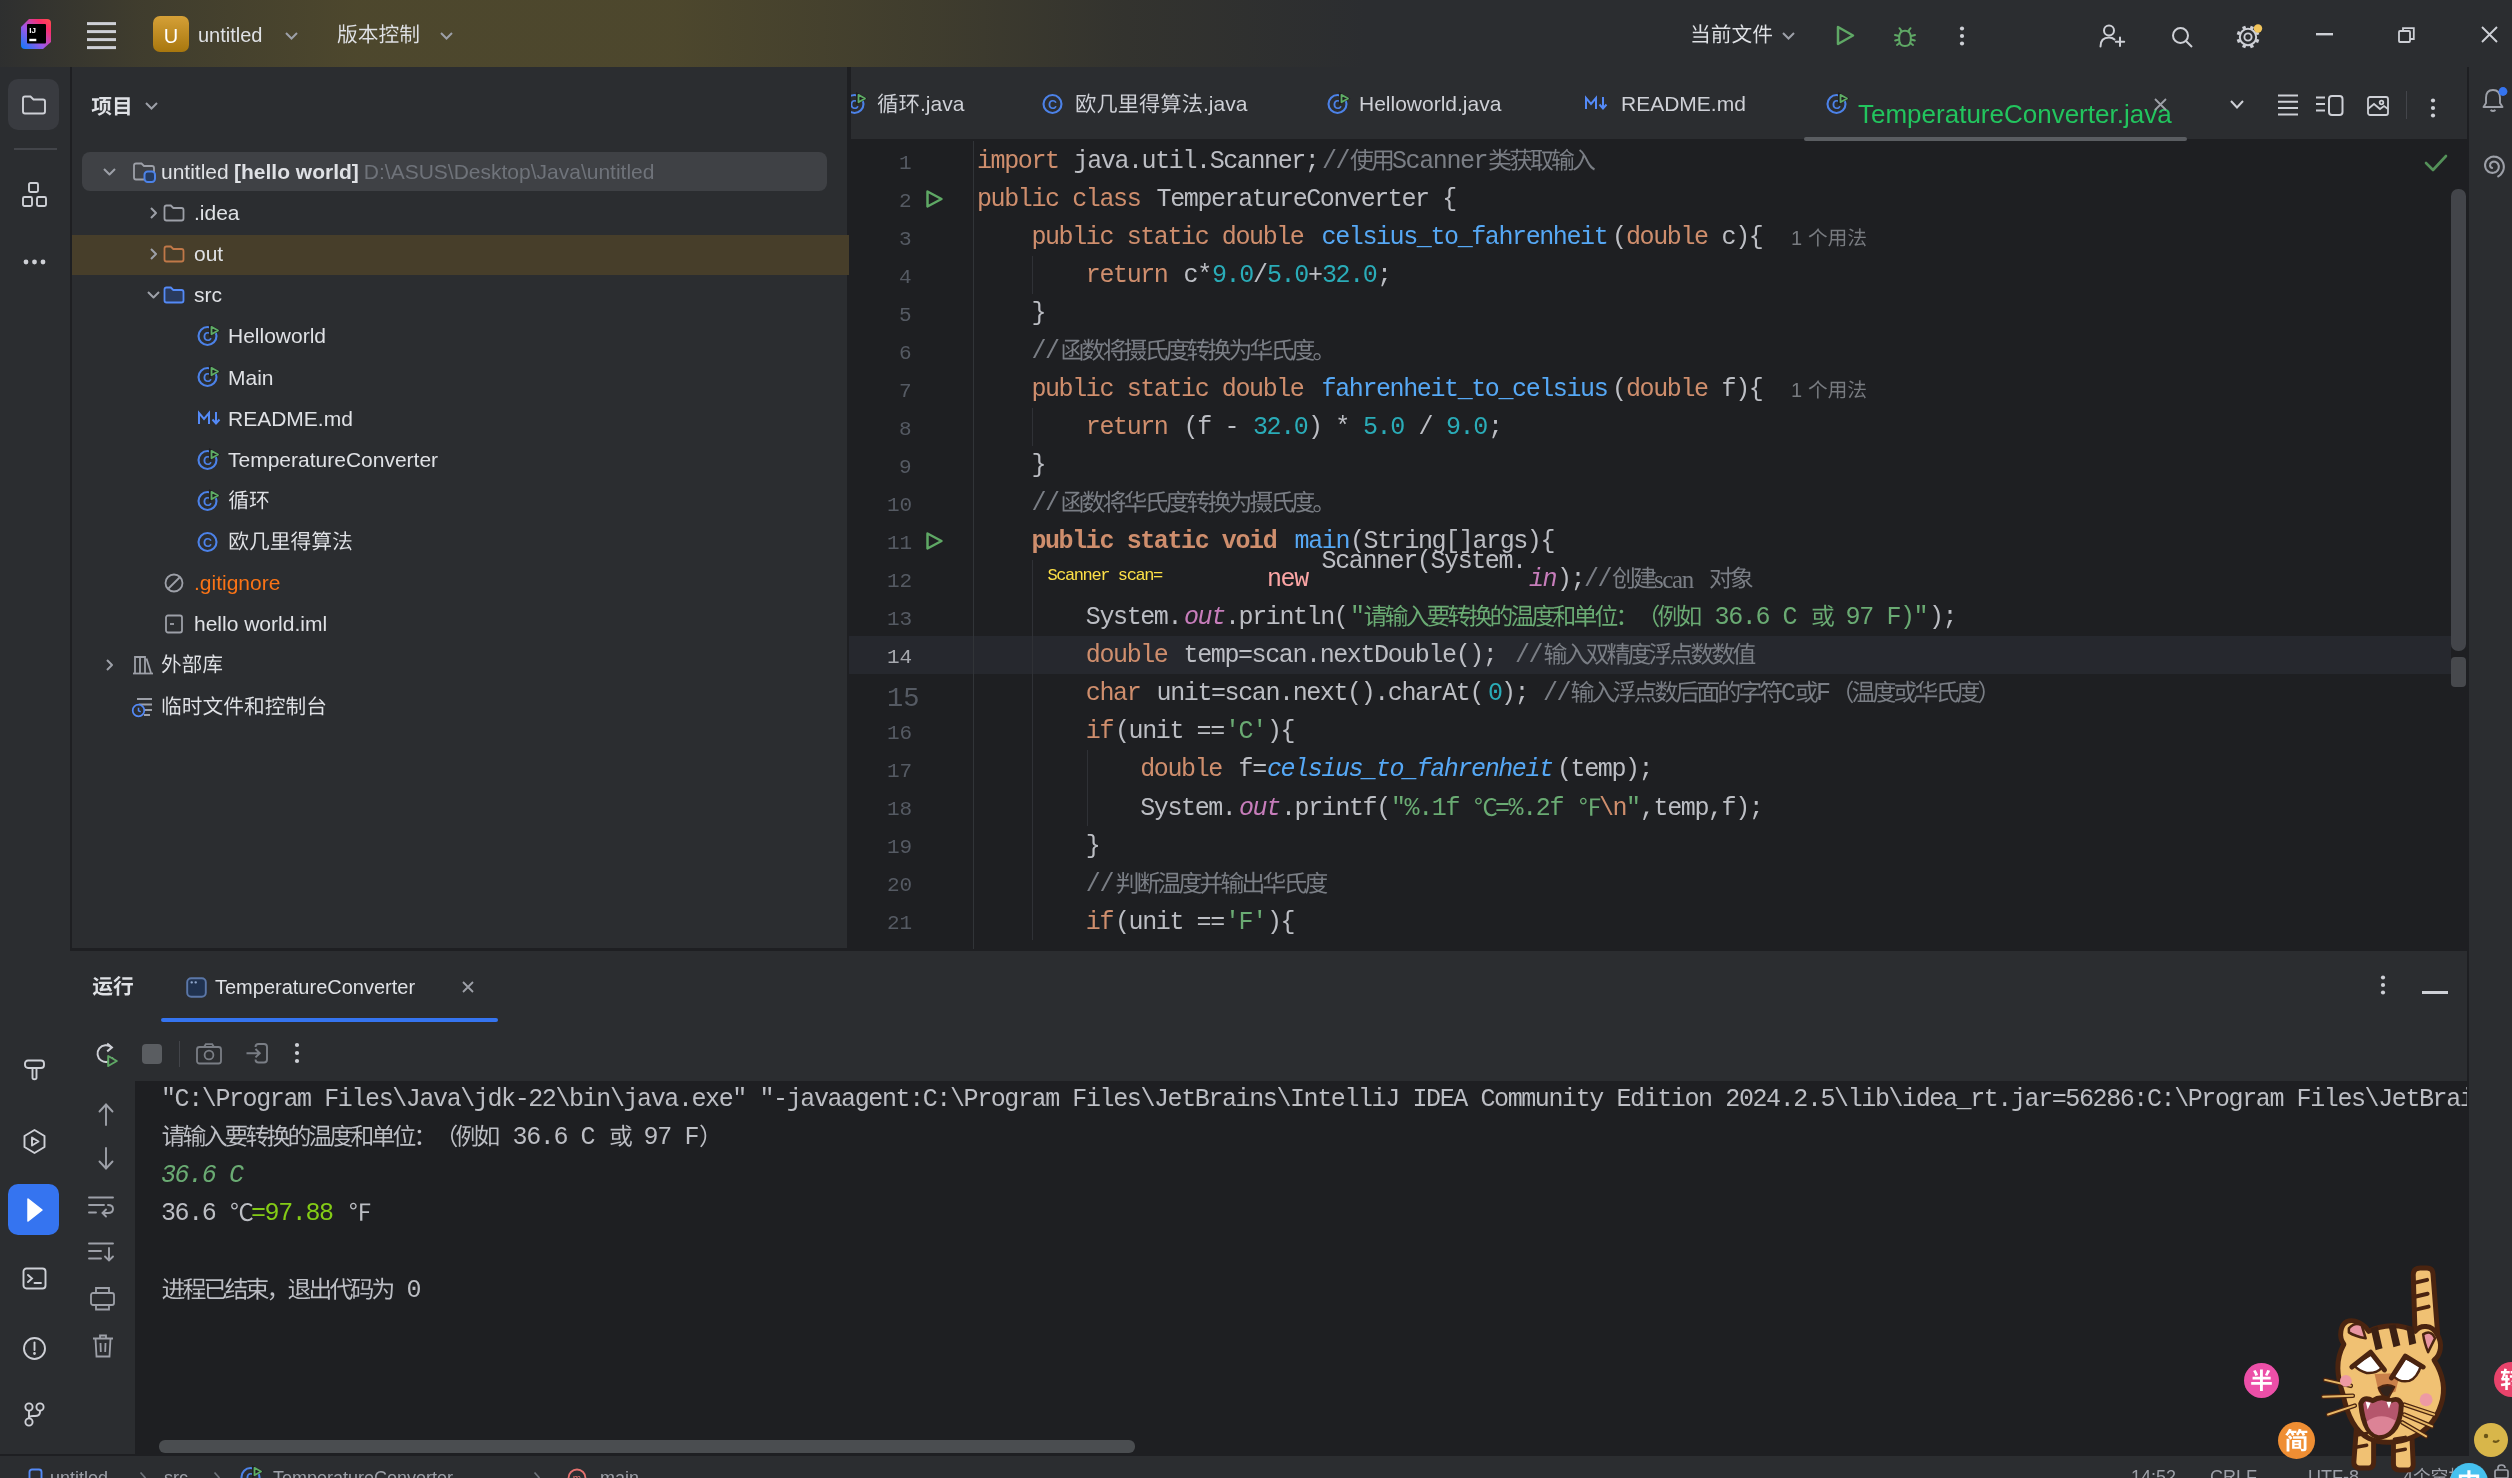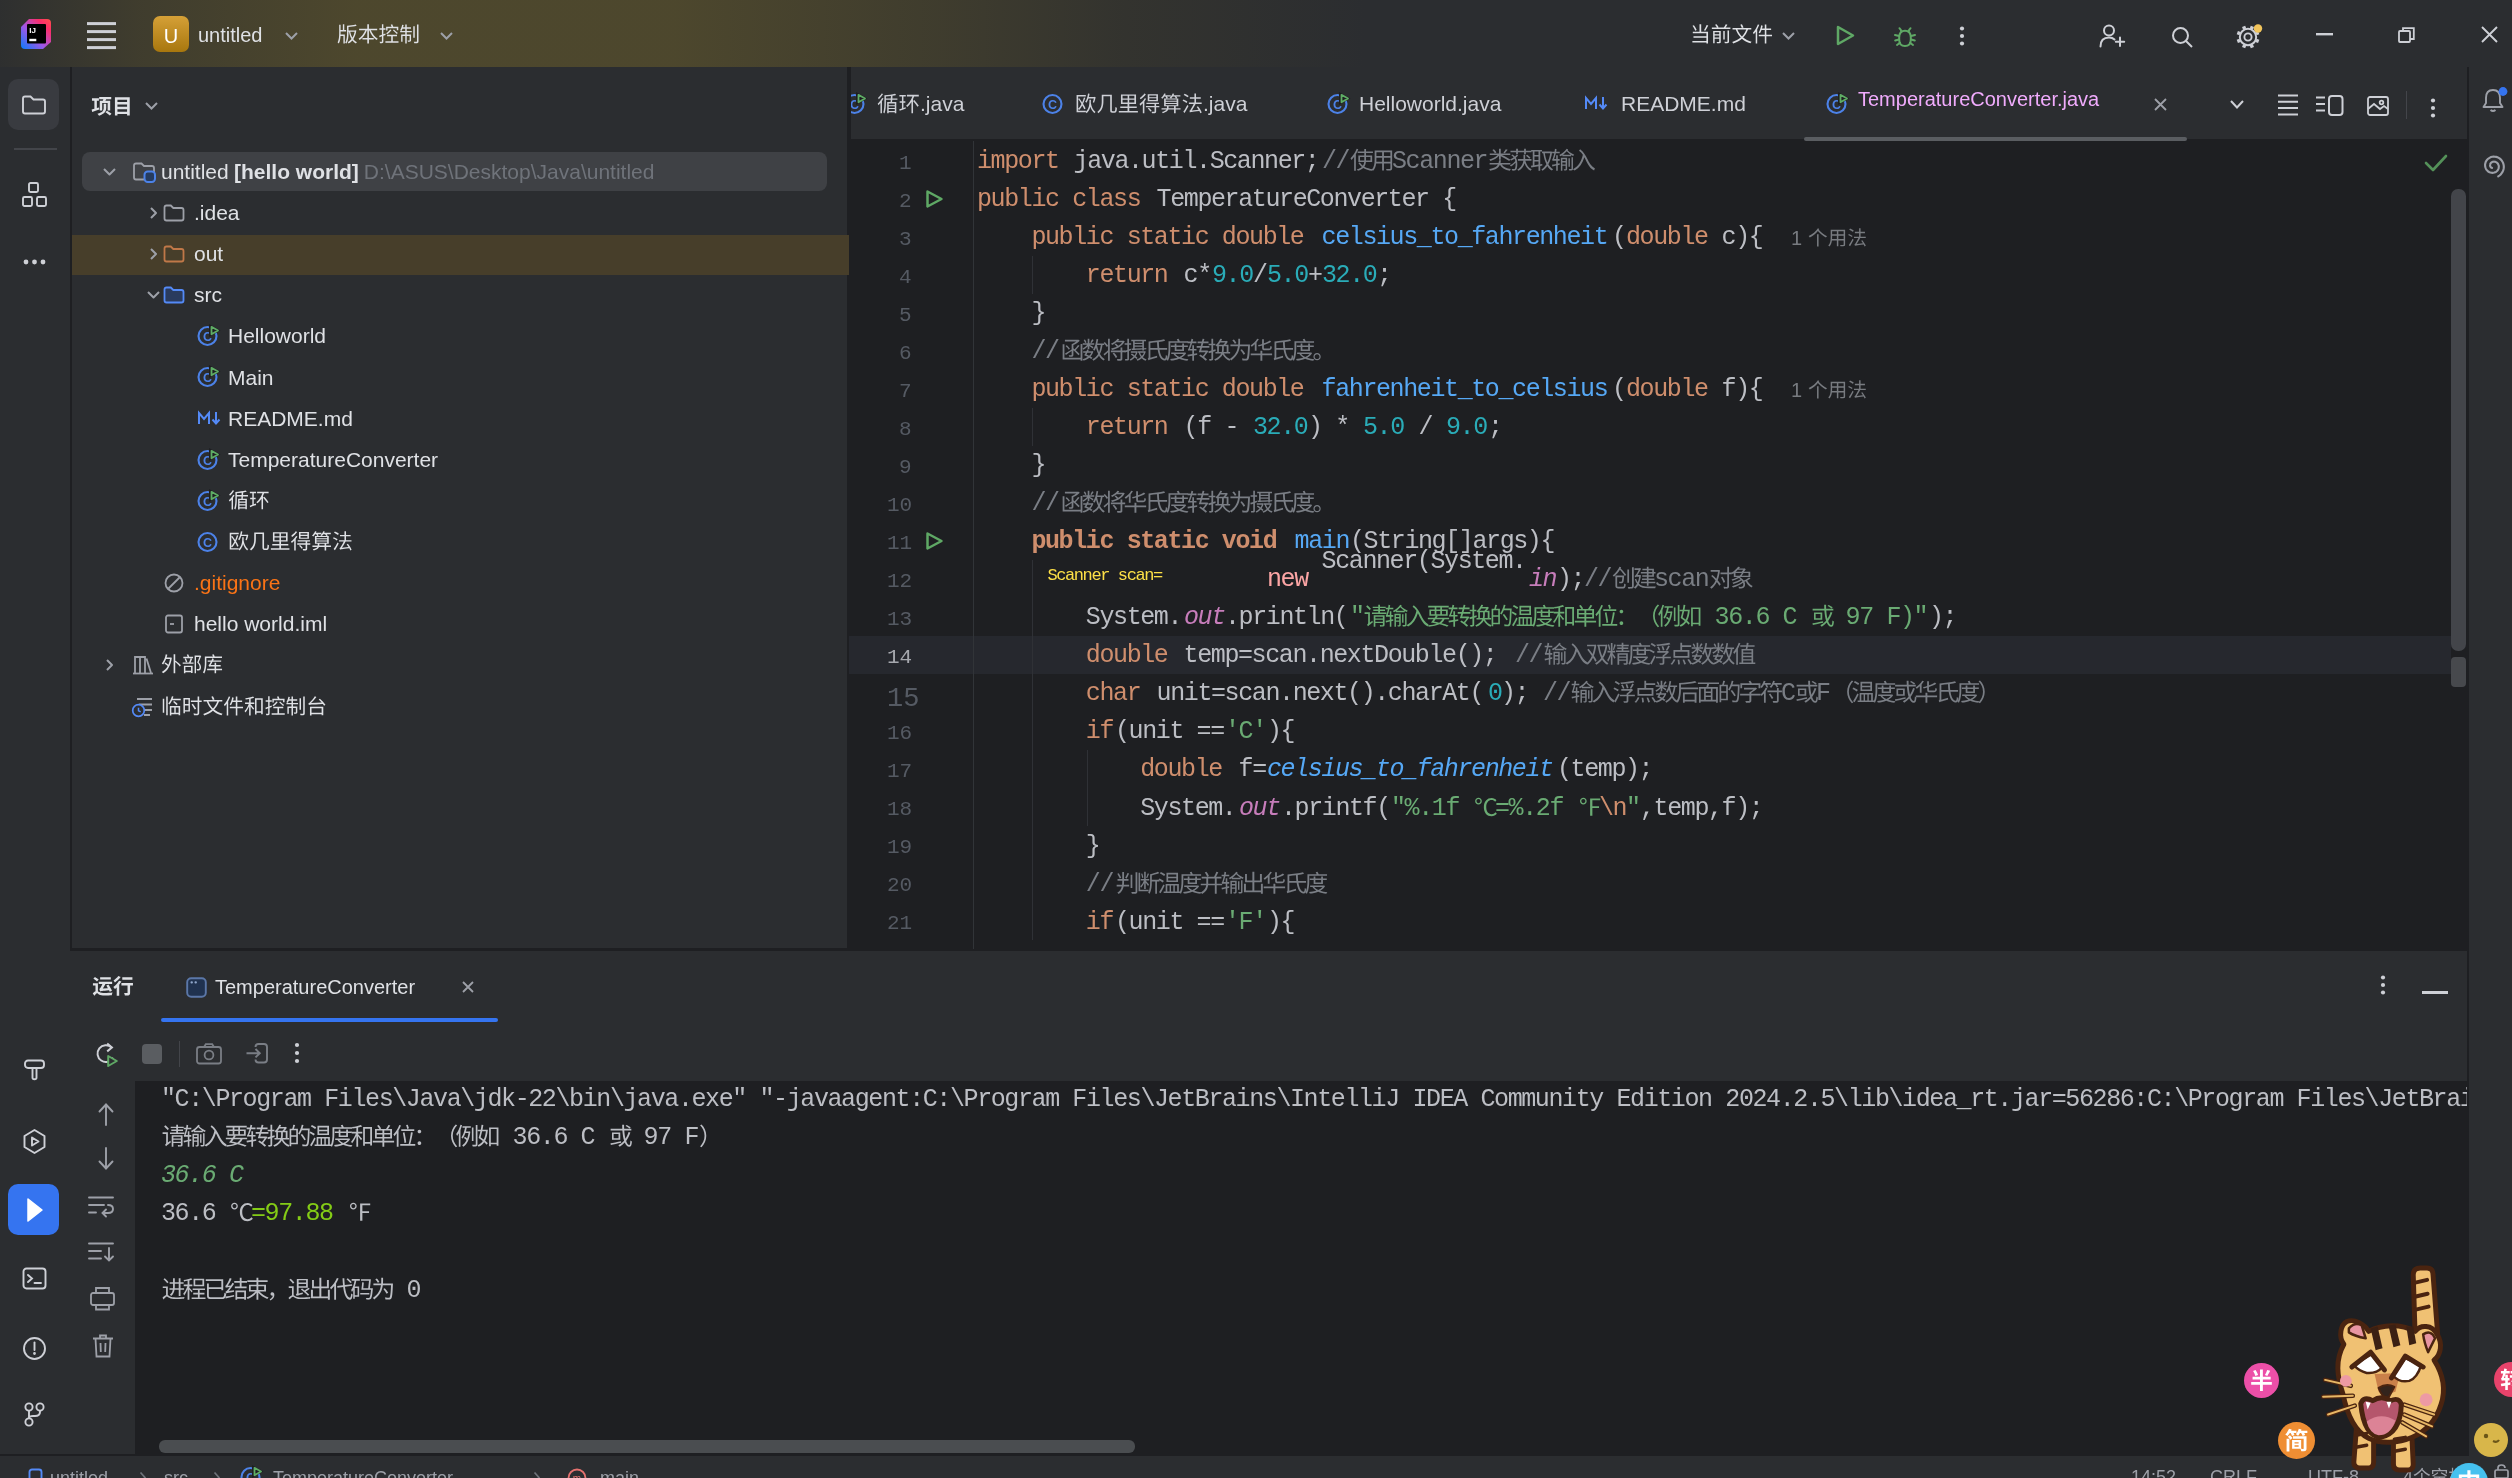--- a/index.html
+++ b/index.html
@@ -380,21 +380,21 @@
         <path d="M19 4 L19 15 M15.5 11.5 L19 15.5 L22.5 11.5"></path>
       </g>
     </svg>
     <span class="S" style="left:1621px;top:92px;font-size:21px;color:#CED0D6;">README.md</span>
     <svg class="A" style="left:1826px;top:93px;width:24px;height:22px" viewBox="0 0 24 22">
       <circle cx="10.5" cy="11" r="9" fill="none" stroke="#4C82E8" stroke-width="2.1"></circle>
       <text x="10.5" y="15.8" text-anchor="middle" font-family="Liberation Sans" font-weight="bold" font-size="12.5" fill="#4C82E8">C</text>
       <path d="M12 -1 L23.5 5.5 L12 12 Z" fill="#1E1F22"></path>
       <path d="M14.5 1.8 L21 5.5 L14.5 9.2 Z" fill="none" stroke="#5FAD65" stroke-width="1.8" stroke-linejoin="round"></path>
     </svg>
-    <span class="S" style="left:1858px;top:88px;font-size:20px;color:#f0abfc;">TemperatureConverter.java</span>
+    <span class="S" style="left:1858px;top:100px;font-size:26px;color:#22c55e;">TemperatureConverter.java</span>
     <svg class="A" style="left:2154px;top:98px;width:13px;height:13px" viewBox="0 0 13 13">
       <path d="M1 1 L12 12 M12 1 L1 12" stroke="#9DA0A8" stroke-width="1.8"></path>
     </svg>
     <div style="position:absolute;left:1804px;top:137px;width:383px;height:4px;background:#5A5D61;border-radius:2px"></div>
     <svg class="A" style="left:2230px;top:100px;width:14px;height:9px" viewBox="0 0 14 9">
       <path d="M1 1 L7 7.5 L13 1" fill="none" stroke="#CED0D6" stroke-width="2"></path>
     </svg>
     <svg class="A" style="left:2278px;top:94px;width:20px;height:22px" viewBox="0 0 20 22">
       <g stroke="#CED0D6" stroke-width="2">
         <path d="M0 1.5 L20 1.5 M0 7.8 L20 7.8 M0 14.1 L20 14.1 M0 20.4 L20 20.4"></path>
@@ -568,21 +568,21 @@
     <span class="M" style="left:1308px;top:548px;font-size:25px;letter-spacing:-1.4px;color:#BCBEC4;"> Scanner(System.</span>
     <span class="M" style="left:1529px;top:566px;font-size:25px;letter-spacing:-1.4px;color:#C77DBB;font-style:italic;">in</span>
     <span class="M" style="left:1557px;top:566px;font-size:25px;letter-spacing:-1.4px;color:#BCBEC4;">);</span>
     <span class="M" style="left:1584px;top:566px;font-size:25px;letter-spacing:-1.4px;color:#7A7E85;">//</span>
     <svg class="A" style="left:1612px;top:563px;width:42px;height:31px" viewBox="0 0 42.6 31.46">
       <g fill="#7A7E85" transform="translate(0,24.2) scale(0.0242,-0.0242)">
         <use href="#g44" x="0"></use>
         <use href="#g45" x="880"></use>
       </g>
     </svg>
-    <span class="M" style="left:1654px;top:566px;font-size:25px;letter-spacing:-1.4px;color:#7A7E85;">scan</span>
+    <span class="M" style="left:1654px;top:566px;font-size:25px;letter-spacing:-1.4px;color:#7A7E85;font-family:Liberation Serif, serif;">scan</span>
     <svg class="A" style="left:1709px;top:563px;width:42px;height:31px" viewBox="0 0 42.6 31.46">
       <g fill="#7A7E85" transform="translate(0,24.2) scale(0.0242,-0.0242)">
         <use href="#g46" x="0"></use>
         <use href="#g47" x="880"></use>
       </g>
     </svg>
     <span class="M" style="left:977px;top:604px;font-size:25px;letter-spacing:-1.4px;color:#BCBEC4;">        System.</span>
     <span class="M" style="left:1184px;top:604px;font-size:25px;letter-spacing:-1.4px;color:#C77DBB;font-style:italic;">out</span>
     <span class="M" style="left:1225px;top:604px;font-size:25px;letter-spacing:-1.4px;color:#BCBEC4;">.println(</span>
     <span class="M" style="left:1350px;top:604px;font-size:25px;letter-spacing:-1.4px;color:#6AAB73;">"</span>

